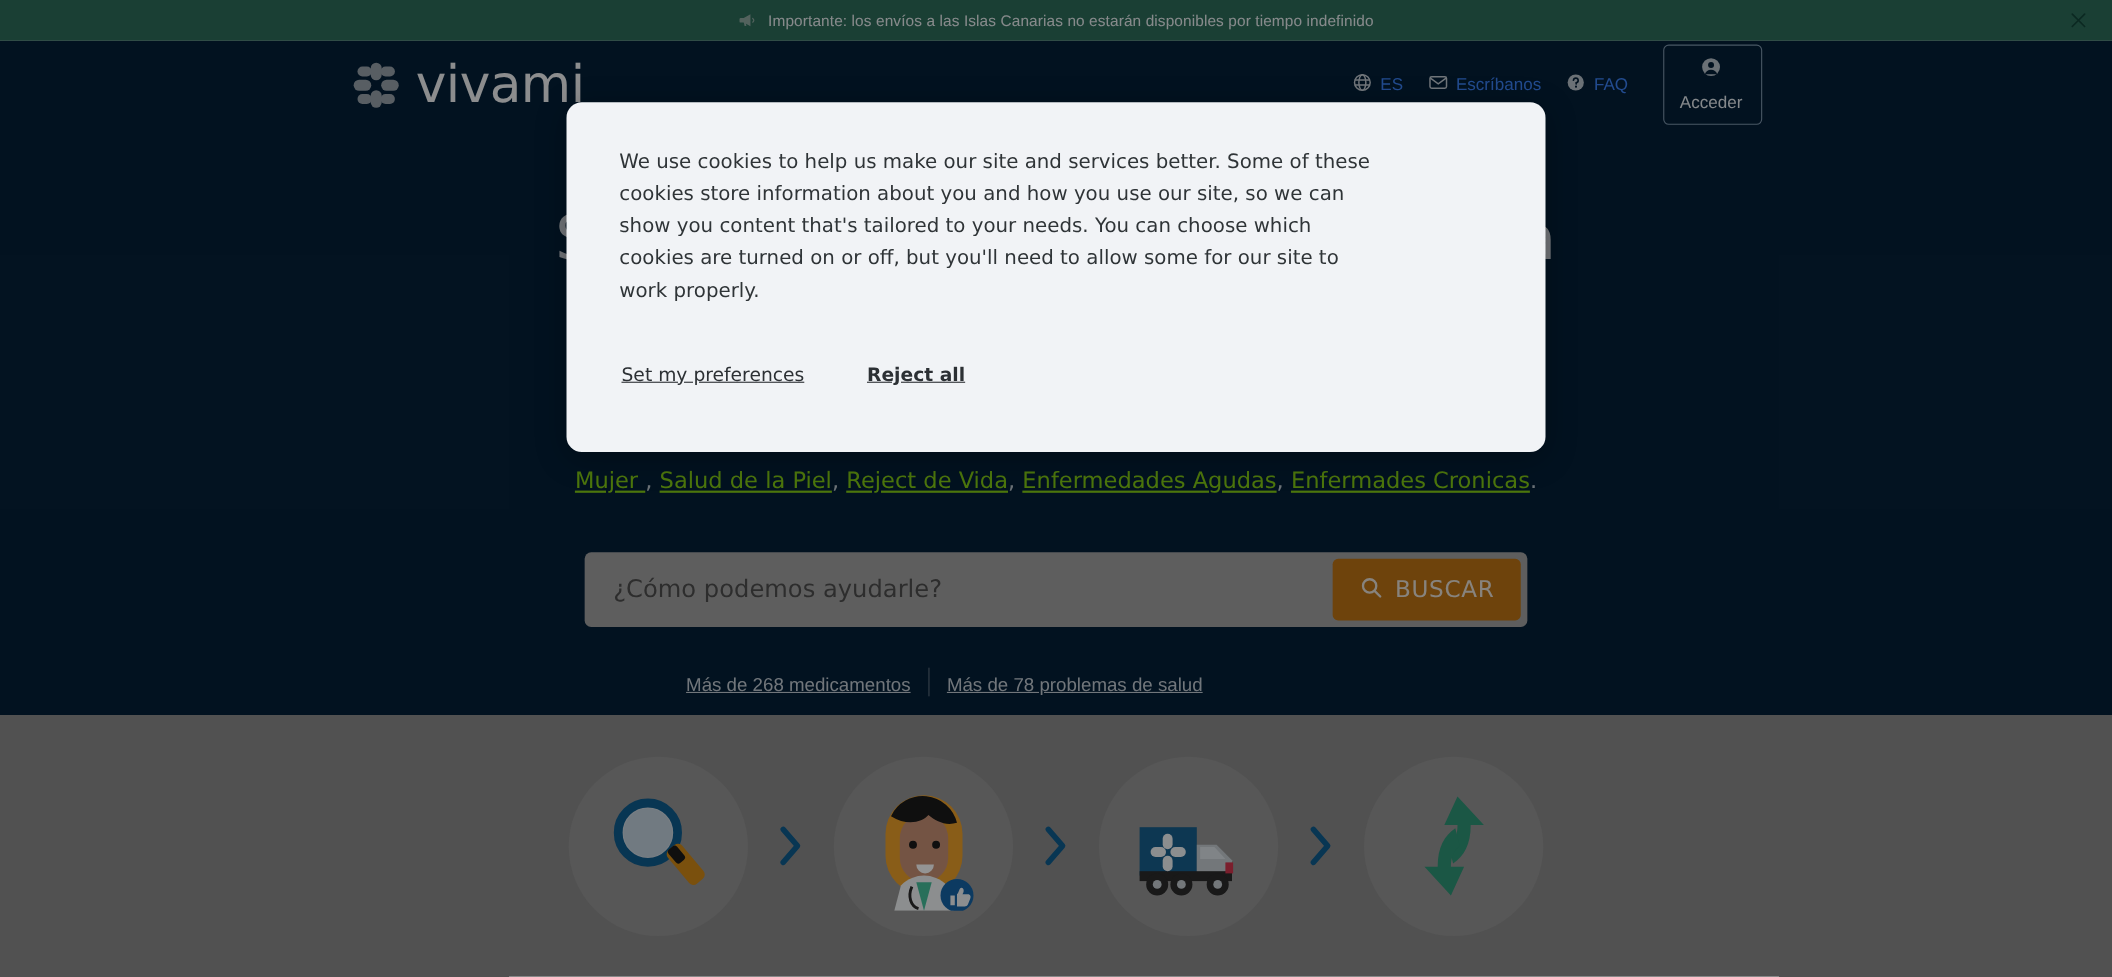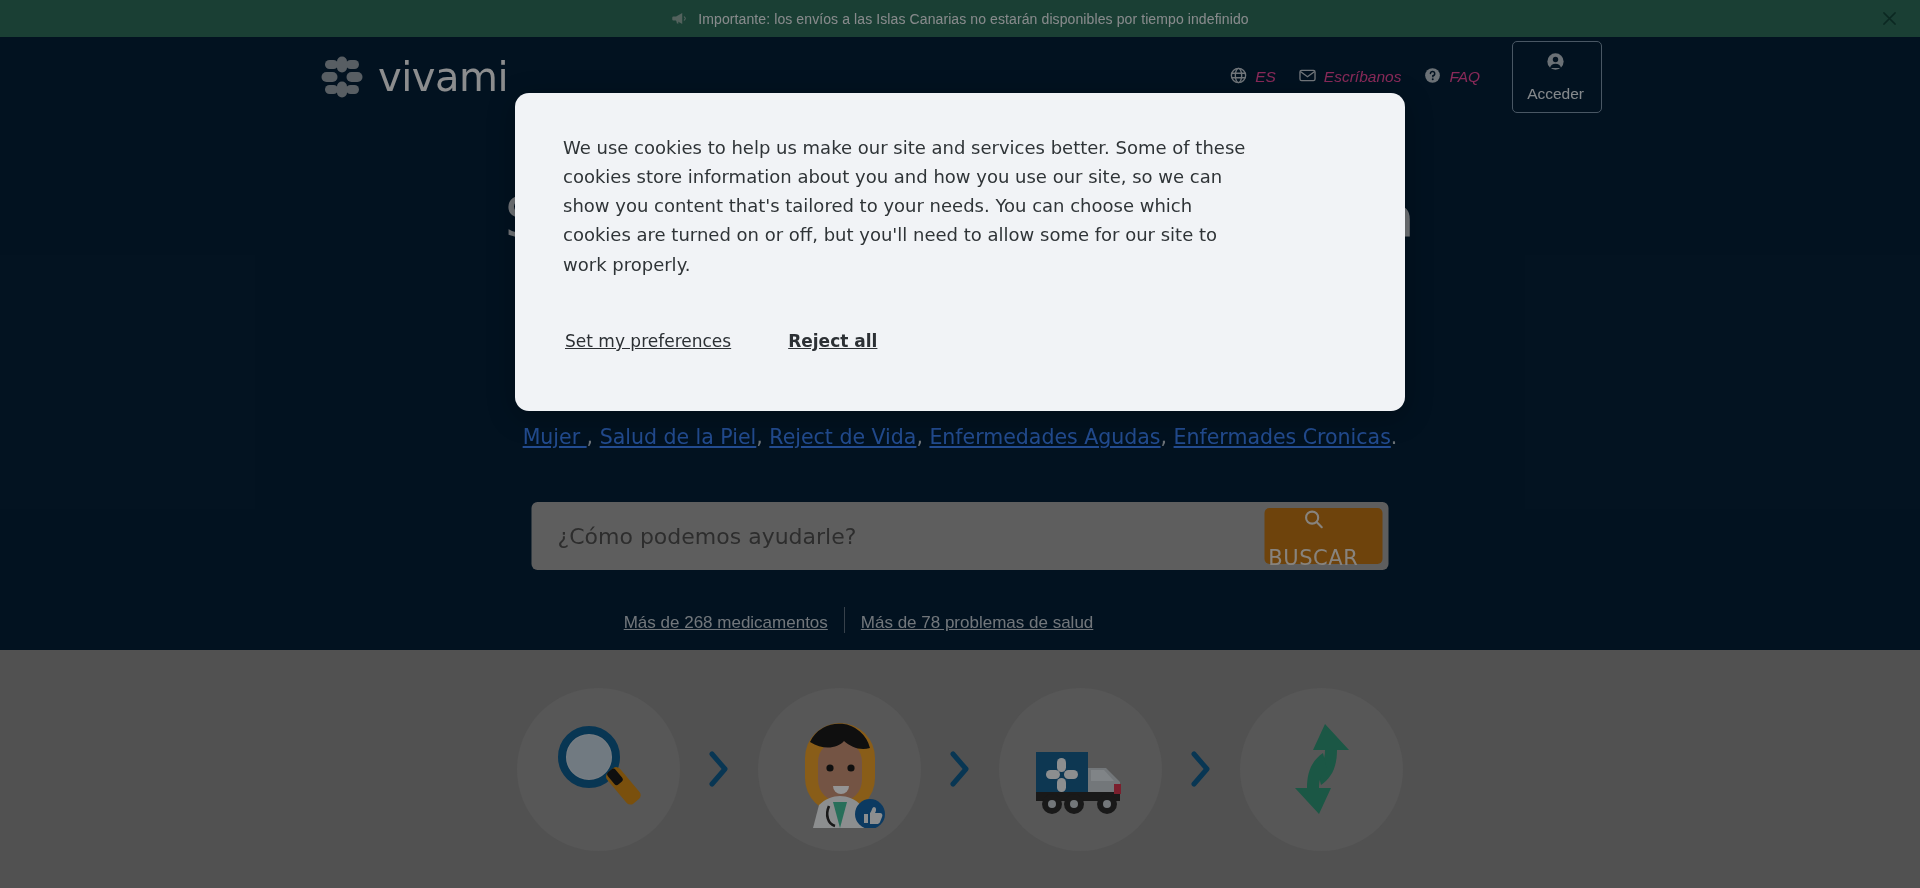--- a/index.html
+++ b/index.html
@@ -42,33 +42,33 @@
   .site-header {
     position: absolute; top: 0; left: 0; width: 1920px; height: 80px;
     display: flex; align-items: center;
   }
   .logo-wrap {
     position: absolute; left: 320px; top: 50%; transform: translateY(-50%);
     display: flex; align-items: center; gap: 14px;
   }
   .logo-mark { width: 44px; height: 44px; display: block; }
   .logo-text {
-    font-size: 40px; color: #f1f3f5; letter-spacing: -0.5px;
+    font-size: 47px; color: #f1f3f5; letter-spacing: -0.5px;
     font-weight: 400; line-height: 1;
     font-family: "DejaVu Sans", sans-serif;
   }
 
   .header-right {
     position: absolute; right: 318px; top: 50%; transform: translateY(-50%);
     display: flex; align-items: center; gap: 22px;
   }
   .hdr-link {
     display: flex; align-items: center; gap: 7px;
-    color: #ec4899; font-size: 15.5px; cursor: pointer;
-    text-decoration: none; white-space: nowrap; font-style: italic;
+    color: #3b82f6; font-size: 15.5px; cursor: pointer;
+    text-decoration: none; white-space: nowrap;
   }
   .hdr-link svg { width: 19px; height: 19px; flex: none; }
   .login-btn {
     display: flex; align-items: center; gap: 9px;
     border: 1px solid #7e97ad; border-radius: 5px;
     padding: 9px 17px 9px 14px;
     color: #e4eaef; font-size: 15.5px; cursor: pointer;
     background: transparent; margin-left: 10px; flex-direction: column;
   }
   .login-btn svg { width: 21px; height: 21px; flex: none; }
@@ -79,40 +79,40 @@
     font-size: 56px; font-weight: 400; color: #c6ccd2;
     letter-spacing: .4px; line-height: 1.15;
     font-family: "DejaVu Sans", sans-serif;
   }
   .cat-line {
     position: absolute; top: 385px; left: 0; width: 1920px;
     text-align: center; font-size: 20.5px; color: #b9c4cd;
     line-height: 1.5;
     font-family: "DejaVu Sans", sans-serif;
   }
-  .cat-line a { color: #3b82f6; text-decoration: underline; cursor: pointer; }
+  .cat-line a { color: #84cc16; text-decoration: underline; cursor: pointer; }
 
   .search-wrap {
     position: absolute; top: 465px; left: 50%; transform: translateX(-50%);
     width: 857px; height: 68px;
     background: #a3a3a3; border-radius: 6px;
     display: flex; align-items: center;
     padding: 6px;
   }
   .search-input {
     flex: 1; height: 100%; border: none; background: transparent;
     outline: none; font-size: 22px; color: #4c4c4c;
     padding-left: 20px;
     font-family: "DejaVu Sans", sans-serif;
   }
   .search-input::placeholder { color: #4f4f4f; opacity: 1; }
   .search-btn {
     display: flex; align-items: center; gap: 11px;
     background: #bd7415; border: none; border-radius: 5px;
-    height: 100%; padding: 0 24px 0 4px; cursor: pointer; flex-direction: column;
+    height: 100%; padding: 0 24px 0 24px; cursor: pointer;
   }
   .search-btn svg { width: 22px; height: 22px; }
   .search-btn span {
     font-size: 21px; color: #e9e2d9; letter-spacing: .6px;
     font-family: "DejaVu Sans", sans-serif;
   }
 
   .hero-links {
     position: absolute; top: 570px; left: 0; width: 1717px;
     display: flex; align-items: flex-end; justify-content: center; gap: 16px;

